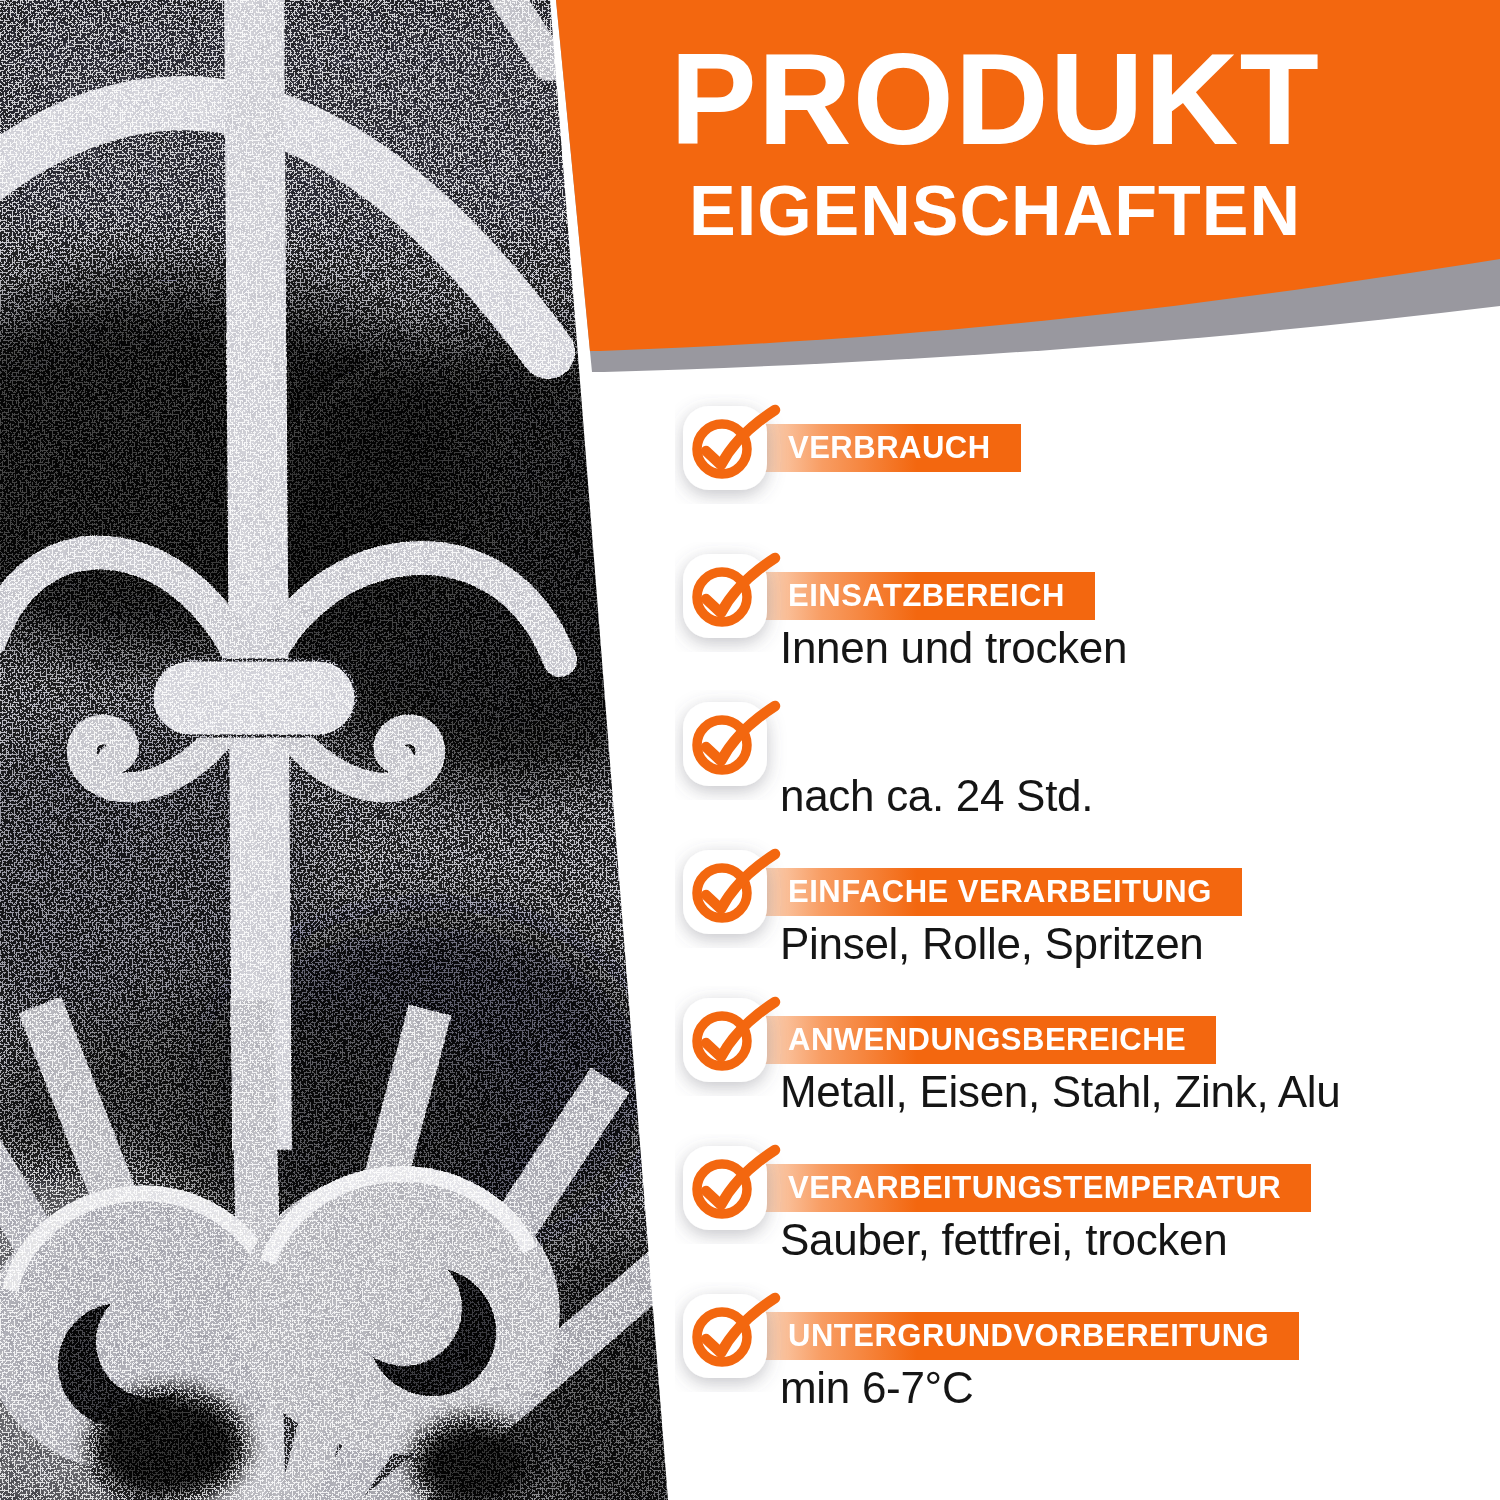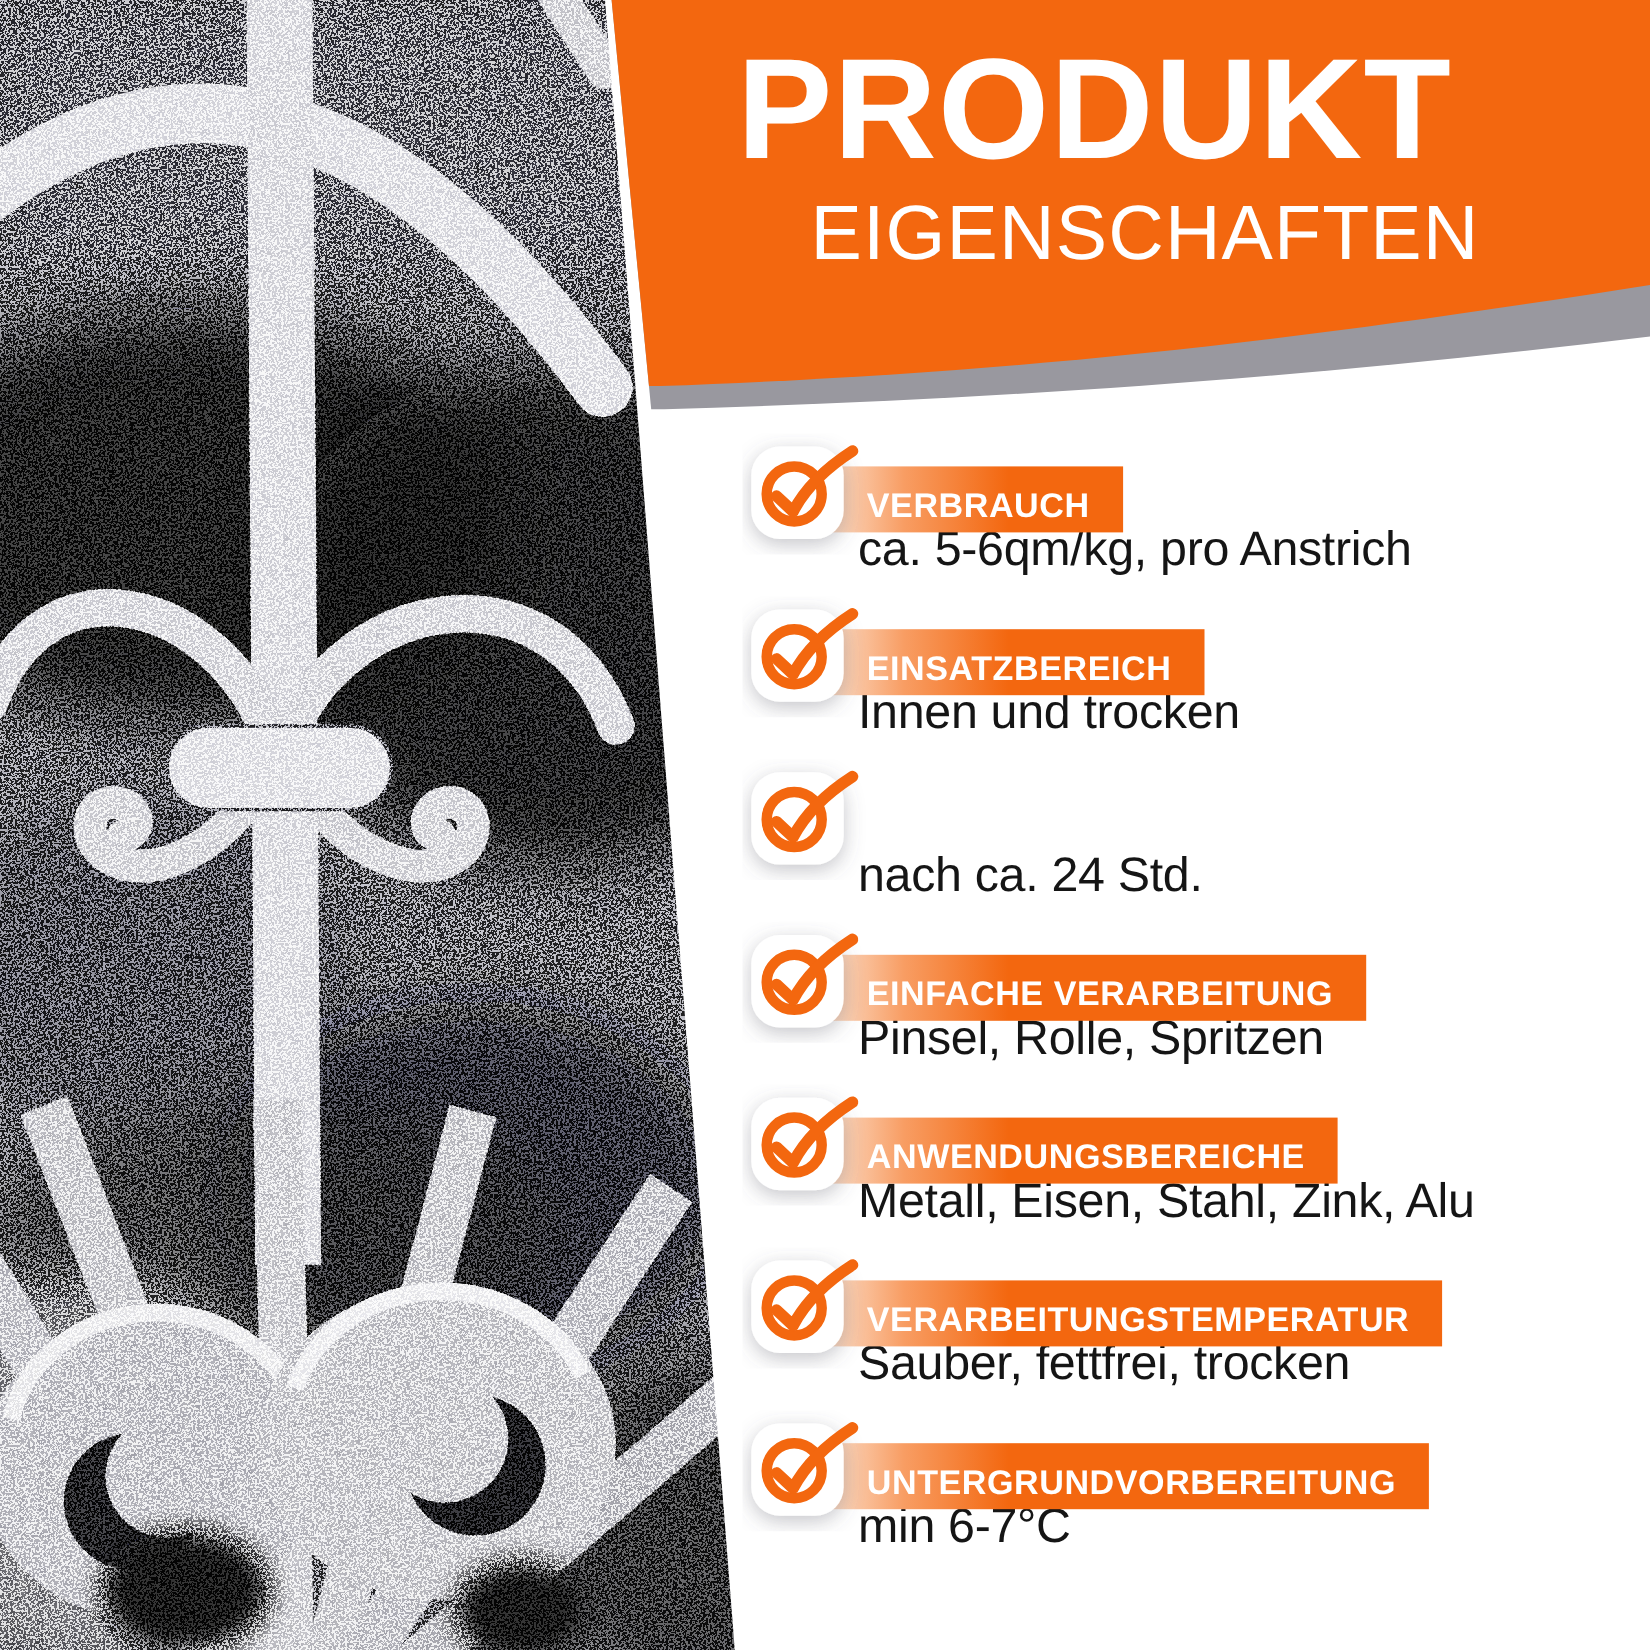--- a/index.html
+++ b/index.html
@@ -19,30 +19,30 @@
   }
 
   
   .ribbon{position:absolute;left:0;top:0;width:1500px;height:420px;z-index:2;pointer-events:none;}
 
   .titleblock{
     position:absolute;left:645px;top:34px;width:700px;
     text-align:center;color:#ffffff;z-index:3;
   }
   .title1{font-size:130px;font-weight:bold;line-height:1;letter-spacing:1px;}
-  .title2{font-size:70px;font-weight:normal;line-height:1;letter-spacing:1px;margin-top:12px;text-align:right;}
+  .title2{font-size:70px;font-weight:bold;line-height:1;letter-spacing:1px;margin-top:12px;}
 
   
   .features{position:absolute;left:684px;top:424px;z-index:3;}
   .feature{position:relative;height:148px;width:800px;}
   .f-badge{position:absolute;left:-9px;top:-30px;width:120px;height:110px;z-index:2;}
   .f-label{
     position:absolute;left:58px;top:0;height:48px;
     display:inline-flex;align-items:center;
-    padding:12px 30px 0 46px;
+    padding:0 30px 0 46px;
     background:linear-gradient(90deg, var(--accent-soft,#fce8d9) 0px, #f89d63 80px, var(--accent,#f3670f) 175px);
     color:#ffffff;font-weight:bold;font-size:31px;letter-spacing:0.5px;
     white-space:nowrap;z-index:1;
   }
   .f-value{
     position:absolute;left:96px;top:50px;
     font-size:44px;letter-spacing:-0.3px;line-height:1.18;
     color:var(--ink,#151515);white-space:nowrap;
   }
 </style>
@@ -143,21 +143,20 @@
 
   <section class="features">
 
     <article class="feature">
       <svg class="f-badge" viewBox="0 0 120 110">
         <rect x="8" y="12" width="84" height="84" rx="26" fill="#ffffff" filter="url(#badge-shadow)"></rect>
         <circle cx="47" cy="55" r="25" fill="none" style="stroke:var(--accent,#F3670F)" stroke-width="9.5"></circle>
         <path d="M 31 57 L 46 71 C 56 52 72 34 100 16" fill="none" style="stroke:var(--accent,#F3670F)" stroke-width="10.5" stroke-linecap="round" stroke-linejoin="round"></path>
       </svg>
       <div class="f-label">VERBRAUCH</div>
-      <div class="f-value">ca. 5-6qm/kg, pro Anstrich</div>
     </article>
 
     <article class="feature">
       <svg class="f-badge" viewBox="0 0 120 110">
         <rect x="8" y="12" width="84" height="84" rx="26" fill="#ffffff" filter="url(#badge-shadow)"></rect>
         <circle cx="47" cy="55" r="25" fill="none" style="stroke:var(--accent,#F3670F)" stroke-width="9.5"></circle>
         <path d="M 31 57 L 46 71 C 56 52 72 34 100 16" fill="none" style="stroke:var(--accent,#F3670F)" stroke-width="10.5" stroke-linecap="round" stroke-linejoin="round"></path>
       </svg>
       <div class="f-label">EINSATZBEREICH</div>
       <div class="f-value">Innen und trocken</div>

